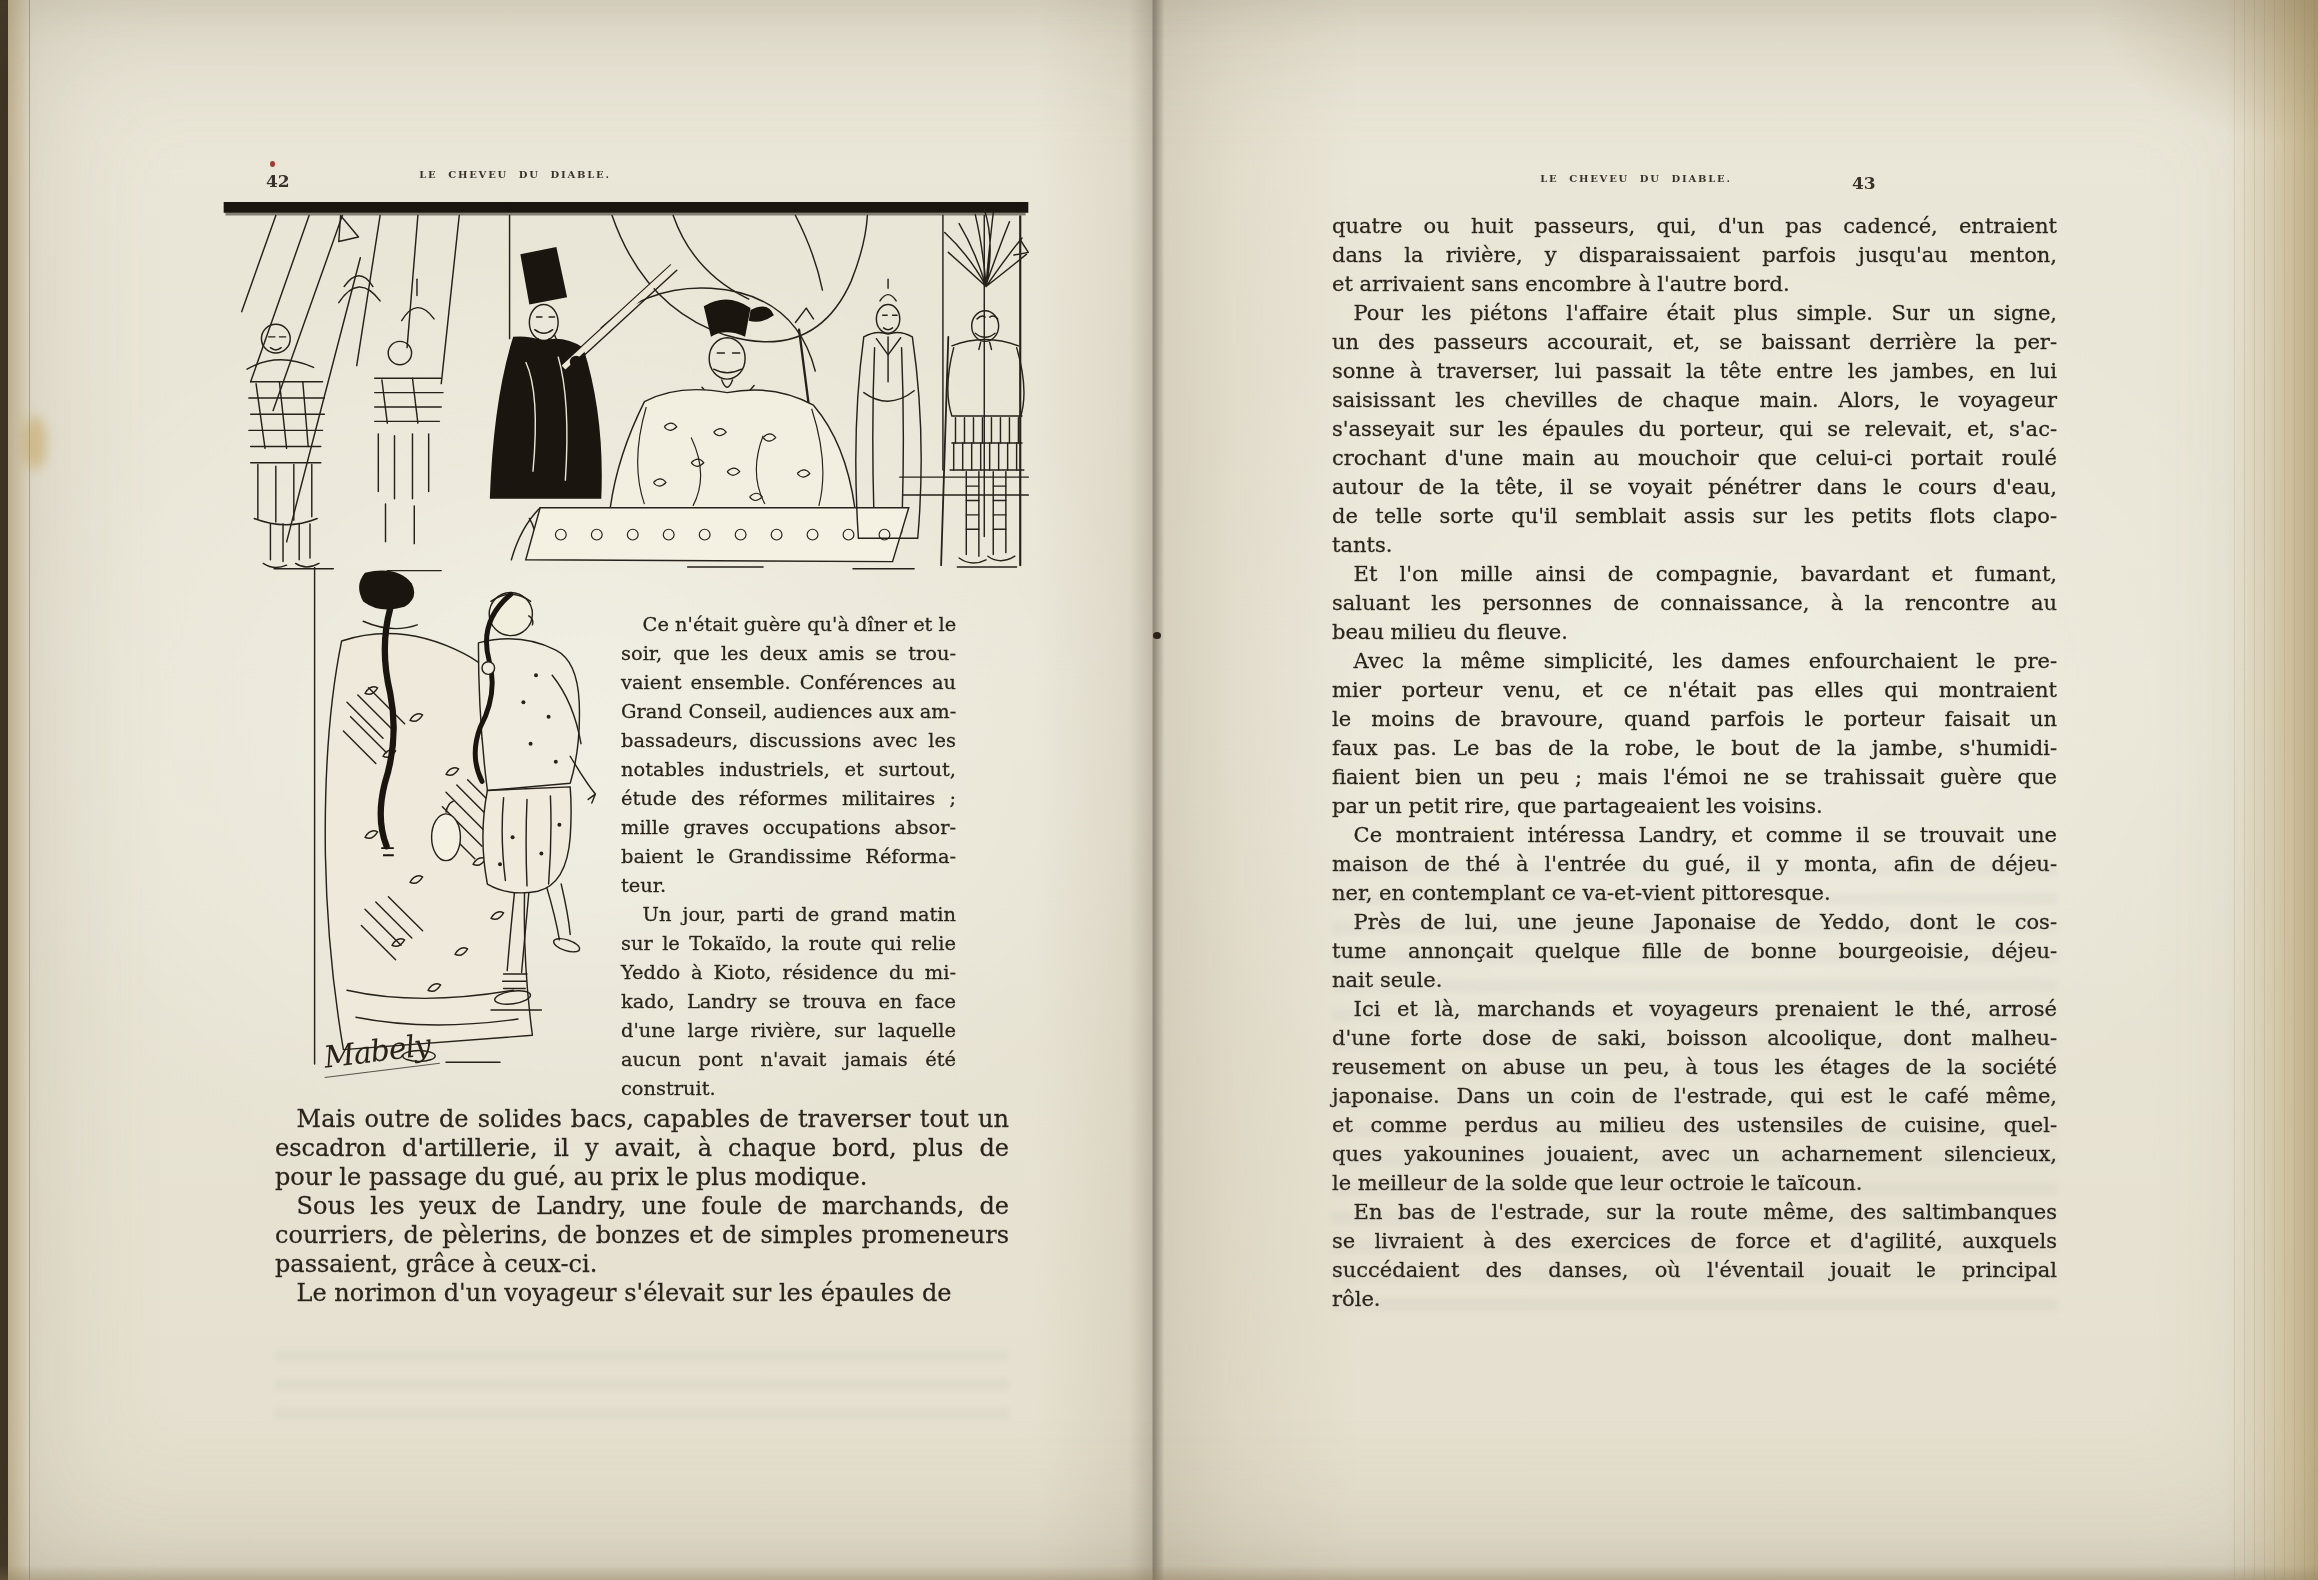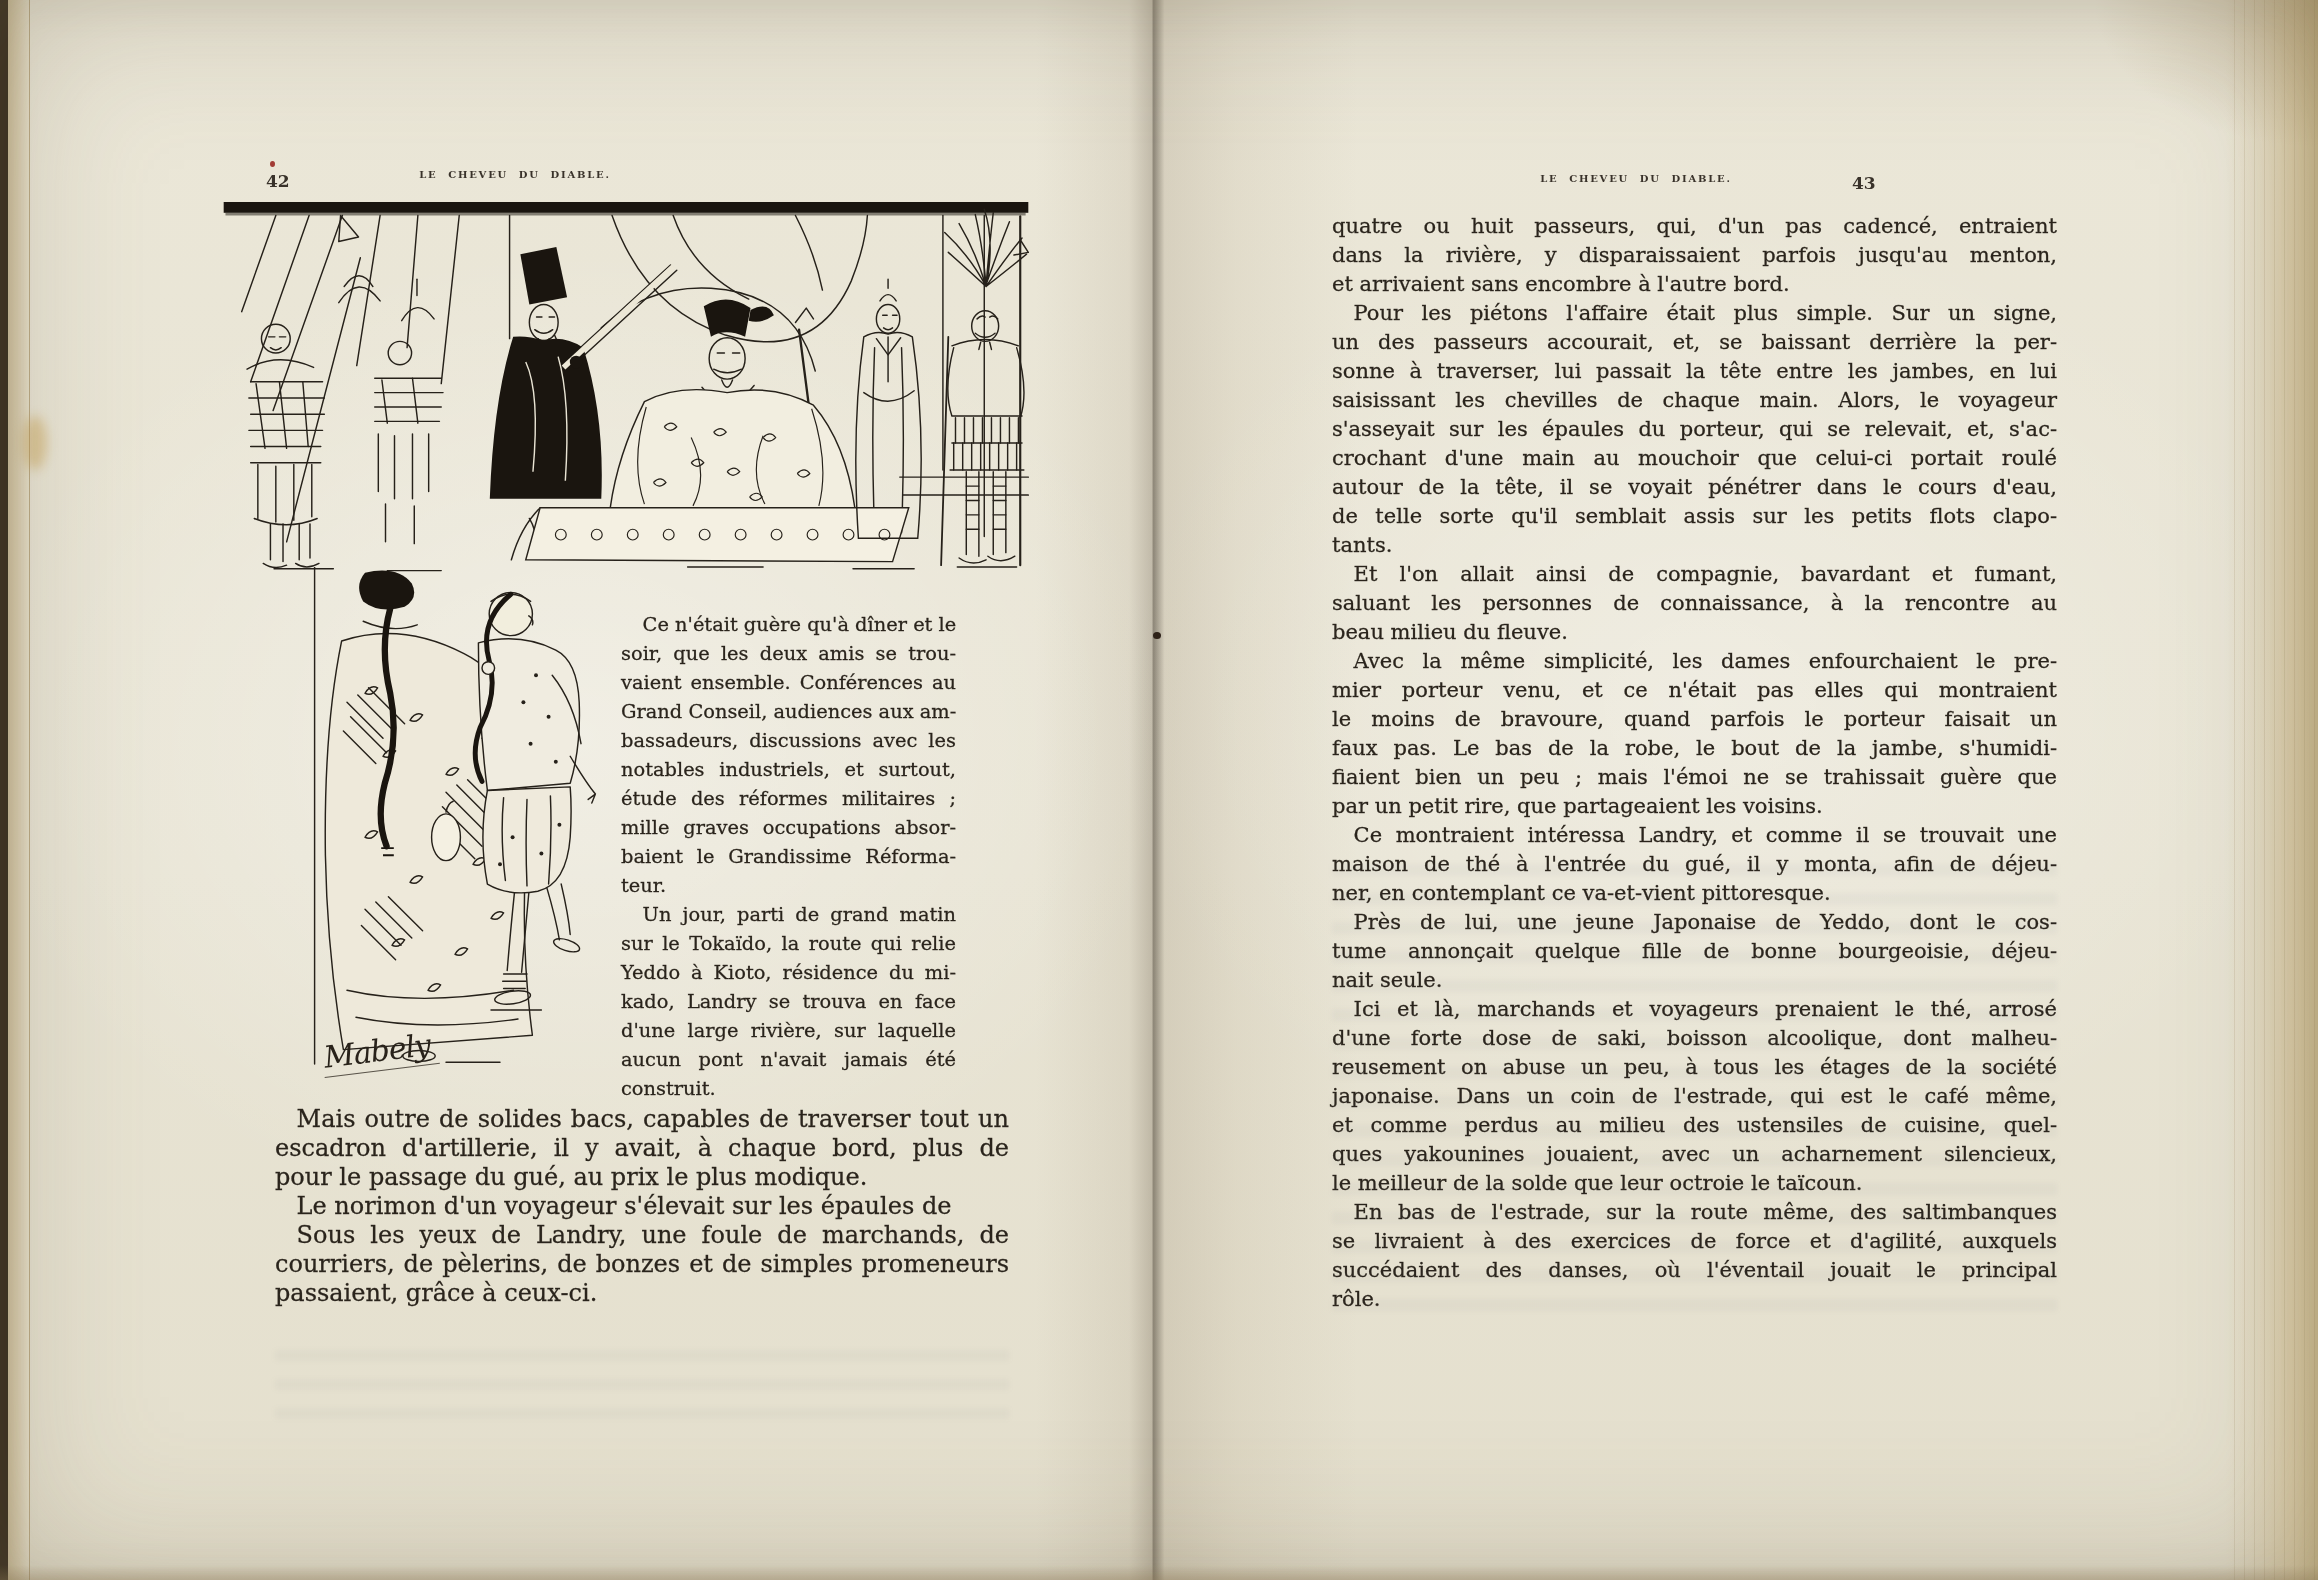--- a/index.html
+++ b/index.html
@@ -251,26 +251,26 @@
           <div class="jline last">construit.</div>
         </div>
       </div>
     <div class="textblock bottom-text">
         <div class="para indent">
           <div class="jline">Mais outre de solides bacs, capables de traverser tout un</div>
           <div class="jline">escadron d'artillerie, il y avait, à chaque bord, plus de</div>
           <div class="jline last">pour le passage du gué, au prix le plus modique.</div>
         </div>
         <div class="para indent">
-          <div class="jline last">Le norimon d'un voyageur s'élevait sur les épaules de</div>
-        </div>
-        <div class="para indent">
           <div class="jline">Sous les yeux de Landry, une foule de marchands, de</div>
           <div class="jline">courriers, de pèlerins, de bonzes et de simples promeneurs</div>
           <div class="jline last">passaient, grâce à ceux-ci.</div>
+        </div>
+        <div class="para indent">
+          <div class="jline last">Le norimon d'un voyageur s'élevait sur les épaules de</div>
         </div>
       </div>
     <div class="ghost-left"></div>
   </div>
 
   <div class="page">
     <span class="running-title" style="left:1636px;top:173px;">LE CHEVEU DU DIABLE.</span>
     <span class="pagenum" style="left:1852px;top:173px;">43</span>
     <div class="textblock right-text">
         <div class="para">
@@ -283,21 +283,21 @@
           <div class="jline">un des passeurs accourait, et, se baissant derrière la per-</div>
           <div class="jline">sonne à traverser, lui passait la tête entre les jambes, en lui</div>
           <div class="jline">saisissant les chevilles de chaque main. Alors, le voyageur</div>
           <div class="jline">s'asseyait sur les épaules du porteur, qui se relevait, et, s'ac-</div>
           <div class="jline">crochant d'une main au mouchoir que celui-ci portait roulé</div>
           <div class="jline">autour de la tête, il se voyait pénétrer dans le cours d'eau,</div>
           <div class="jline">de telle sorte qu'il semblait assis sur les petits flots clapo-</div>
           <div class="jline last">tants.</div>
         </div>
         <div class="para indent">
-          <div class="jline">Et l'on allait ainsi de compagnie, bavardant et fumant,</div>
+          <div class="jline">Et l'on mille ainsi de compagnie, bavardant et fumant,</div>
           <div class="jline">saluant les personnes de connaissance, à la rencontre au</div>
           <div class="jline last">beau milieu du fleuve.</div>
         </div>
         <div class="para indent">
           <div class="jline">Avec la même simplicité, les dames enfourchaient le pre-</div>
           <div class="jline">mier porteur venu, et ce n'était pas elles qui montraient</div>
           <div class="jline">le moins de bravoure, quand parfois le porteur faisait un</div>
           <div class="jline">faux pas. Le bas de la robe, le bout de la jambe, s'humidi-</div>
           <div class="jline">fiaient bien un peu ; mais l'émoi ne se trahissait guère que</div>
           <div class="jline last">par un petit rire, que partageaient les voisins.</div>

